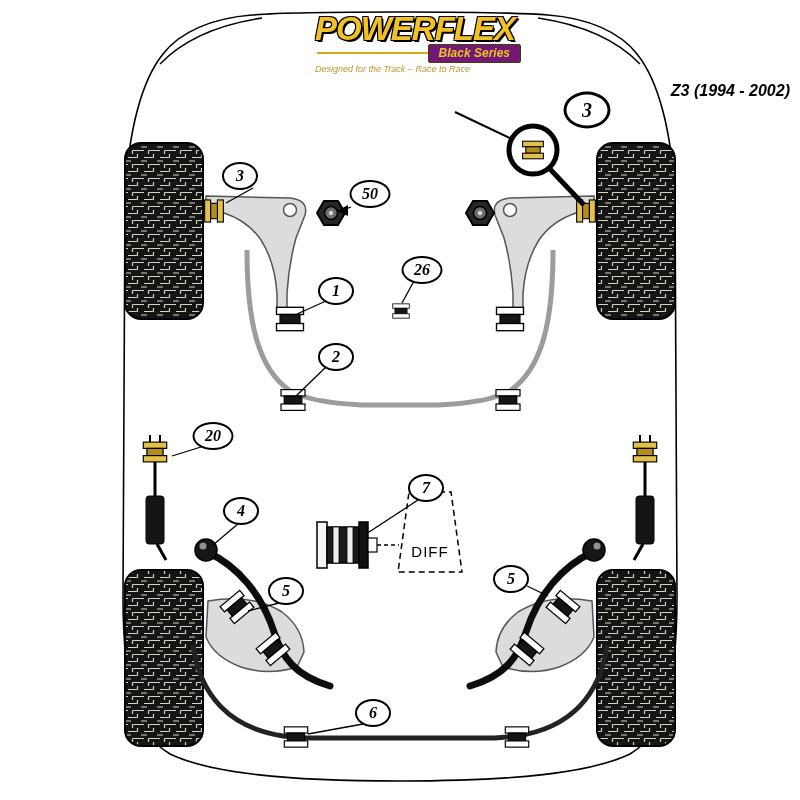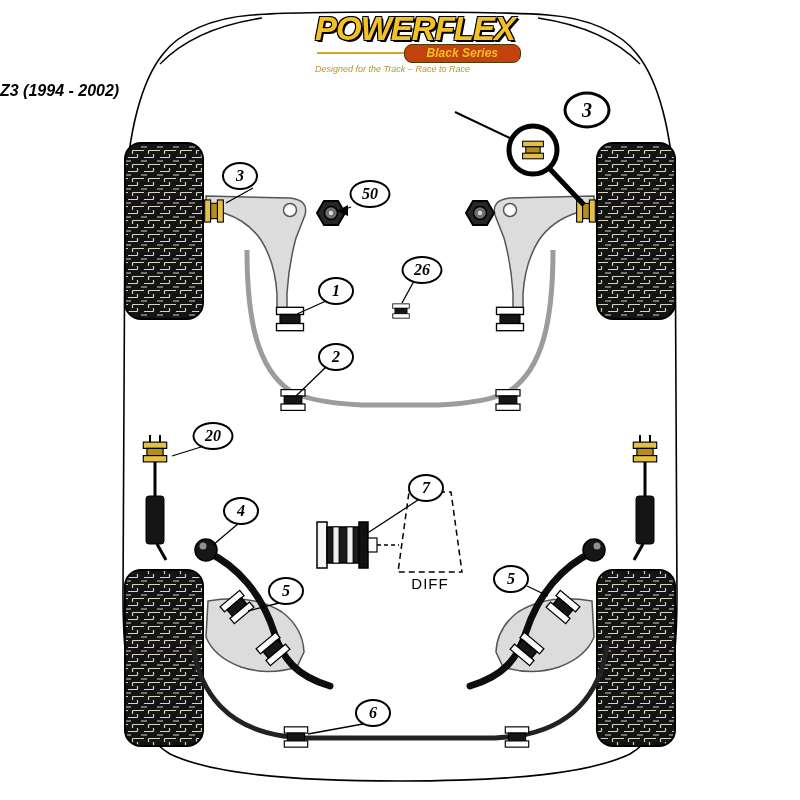--- a/index.html
+++ b/index.html
@@ -7,30 +7,30 @@
          font-family:"Liberation Sans",sans-serif;}
   svg{position:absolute;left:0;top:0;}
 
   
   .brand{position:absolute;left:315px;top:13px;width:208px;text-align:left;}
   .brand-name{font-family:"Liberation Sans",sans-serif;font-style:italic;font-weight:bold;
     font-size:33px;line-height:31px;letter-spacing:-1px;color:#f2c125;
     text-shadow:-1px -1px 0 #000,1px -1px 0 #000,-1px 1px 0 #000,1px 1px 0 #000,2px 2px 0 #000;}
   .badge-row{position:relative;height:17px;margin-top:0px;}
   .badge-rule{position:absolute;left:2px;right:2px;top:8px;height:2px;background:#d4a81f;}
-  .series-badge{position:absolute;right:2px;top:0;background:#c2410c;color:#f2c125;
-    font-style:italic;font-weight:bold;font-size:12px;line-height:15px;padding:1px 22px;
-    border-radius:8px;border:1px solid #4a3c06;}
+  .series-badge{position:absolute;right:2px;top:0;background:#701a75;color:#f2c125;
+    font-style:italic;font-weight:bold;font-size:12px;line-height:15px;padding:1px 10px;
+    border-radius:2px;border:1px solid #4a3c06;}
   .tagline{margin-top:3px;font-size:9px;font-style:italic;color:#b8962e;white-space:nowrap;}
 
-  .model{position:absolute;left:0;top:82px;width:790px;text-align:left;
+  .model{position:absolute;left:0;top:82px;width:790px;text-align:right;
     font-weight:bold;font-style:italic;font-size:16px;color:#000;}
 
   .diff-label{position:absolute;left:398px;top:543px;width:64px;text-align:center;
-    font-size:15px;letter-spacing:1px;color:#000;margin-top:32px;}
+    font-size:15px;letter-spacing:1px;color:#000;}
 
   
   .callout{position:absolute;transform:translate(-50%,-50%);
     width:36px;height:28px;background:#fff;border:2px solid #000;border-radius:50%;
     display:flex;align-items:center;justify-content:center;
     font-family:"Liberation Serif",serif;font-style:italic;font-weight:bold;
     font-size:16px;color:#000;box-sizing:border-box;}
   .callout.wide{width:41px;}
   .callout.lg{width:47px;height:37px;font-size:20px;border-width:3px;}
 </style>

